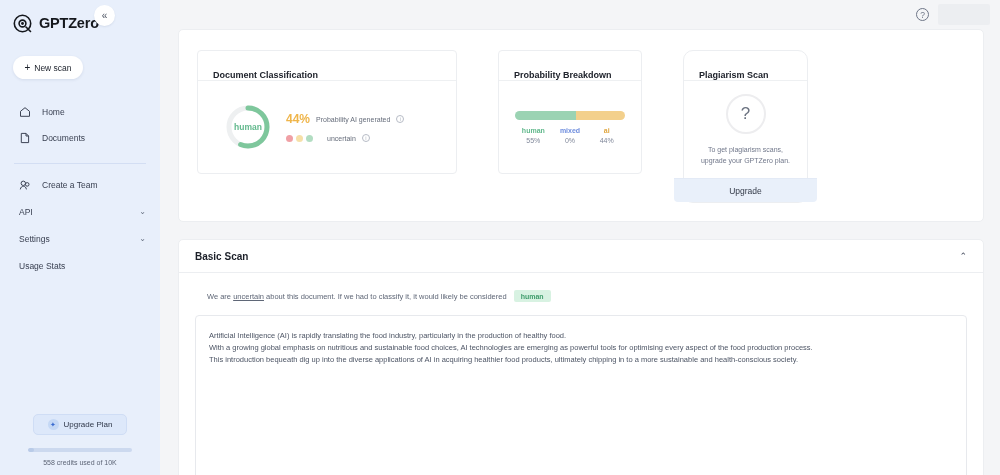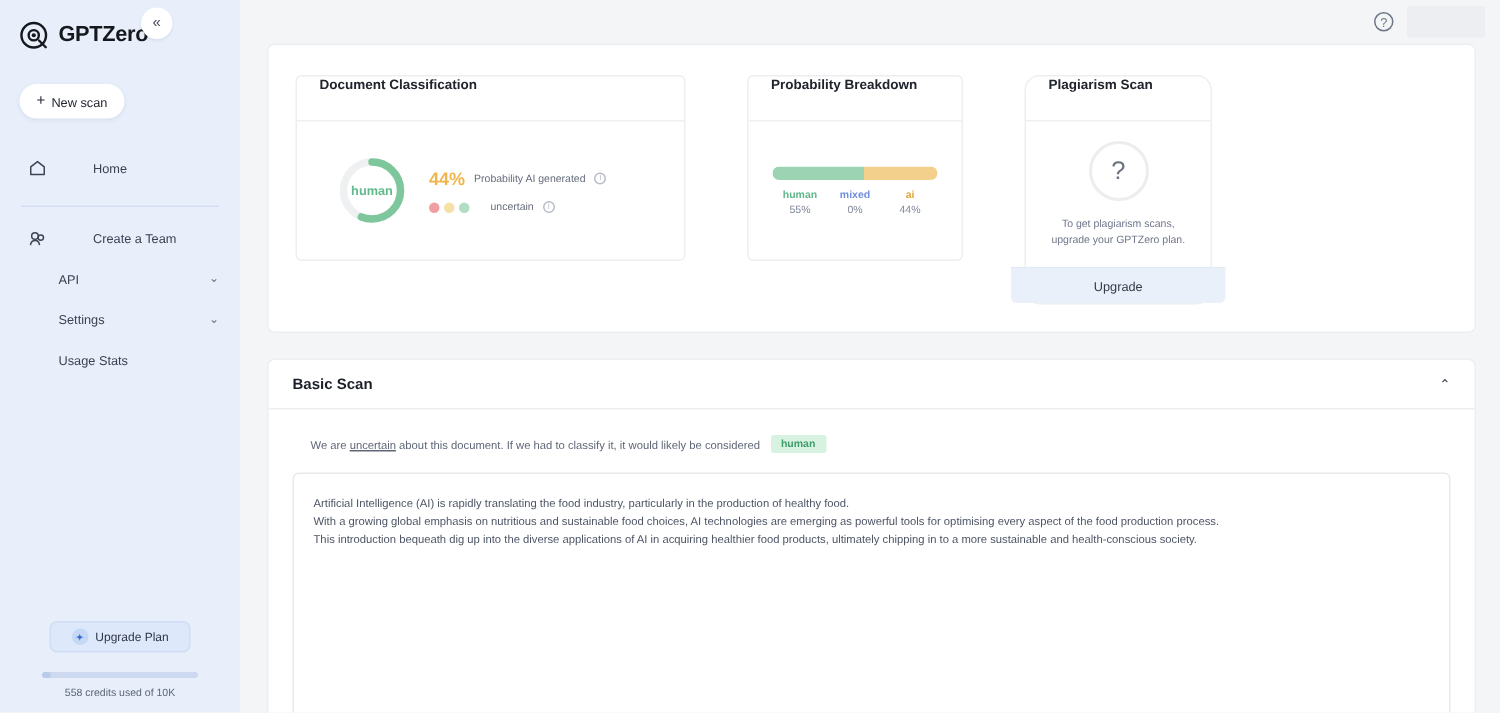--- a/index.html
+++ b/index.html
@@ -49,21 +49,21 @@
   .nav-item {
     display: flex; align-items: center; gap: 11px;
     height: 26px; padding-left: 19px; cursor: pointer;
     font-size: 8.5px; color: #3d4committed455; 
   }
   .nav-item { color: #3d4455; }
   .nav-icon {
     width: 12px; height: 12px; flex: 0 0 12px;
     display: flex; align-items: center; justify-content: center;
   }
-  .nav-label { font-size: 8.5px; color: #3a4152; margin-left: 20px; }
+  .nav-label { font-size: 8.5px; color: #3a4152; }
   .sb-divider {
     height: 1px; background: #d3def3;
     margin: 12px 14px 0 14px;
   }
   .nav-group {
     display: flex; align-items: center;
     height: 27px; padding-left: 19px; padding-right: 14px;
     cursor: pointer;
   }
   .nav-group .nav-label { flex: 1; }
@@ -125,21 +125,21 @@
   .summary {
     width: 806px; padding: 20px 18px 18px 18px;
     display: flex; gap: 0; position: relative;
   }
   .cards-row { display: flex; align-items: flex-start; gap: 41px; width: 100%; }
 
   .card {
     background: #ffffff; border: 1px solid #eceef1; border-radius: 4px;
   }
   .card-head {
-    height: 30px; display: flex; align-items: flex-start;
+    height: 30px; display: flex; align-items: flex-end;
     padding: 0 15px; border-bottom: 1px solid #eef0f2;
   }
   .card-title { font-size: 9px; font-weight: bold; color: #20242d; }
 
   .card-doc { width: 260px; }
   .doc-body {
     height: 92px; display: flex; align-items: center;
     padding-left: 26px; gap: 14px;
   }
   .donut { width: 48px; height: 48px; position: relative; flex: 0 0 48px; }
@@ -259,20 +259,29 @@
     </button>
 
     <nav class="nav">
       <div class="nav-item">
         <span class="nav-icon">
           <svg width="12" height="12" viewBox="0 0 12 12">
             <path d="M1.5 5.3 L6 1.7 L10.5 5.3 L10.5 10.3 L1.5 10.3 Z" fill="none" stroke="#3d4455" stroke-width="1" stroke-linejoin="round"></path>
           </svg>
         </span>
         <span class="nav-label">Home</span>
+      </div>
+      <div class="nav-item">
+        <span class="nav-icon">
+          <svg width="12" height="12" viewBox="0 0 12 12">
+            <path d="M2.3 1.4 H7 L9.6 4 V10.6 H2.3 Z" fill="none" stroke="#3d4455" stroke-width="1" stroke-linejoin="round"></path>
+            <path d="M7 1.4 V4 H9.6" fill="none" stroke="#3d4455" stroke-width="1"></path>
+          </svg>
+        </span>
+        <span class="nav-label">Documents</span>
       </div>
 
       <div class="sb-divider"></div>
 
       <div class="nav-item" style="margin-top:8px">
         <span class="nav-icon">
           <svg width="12" height="12" viewBox="0 0 12 12">
             <circle cx="4.3" cy="4.3" r="2.2" fill="none" stroke="#3d4455" stroke-width="1"></circle>
             <circle cx="8.2" cy="5.4" r="1.8" fill="none" stroke="#3d4455" stroke-width="1"></circle>
             <path d="M1.3 10.4 C1.6 8.2 3 7.3 4.4 7.3 C5.8 7.3 7.1 8.2 7.4 10.4" fill="none" stroke="#3d4455" stroke-width="1"></path>

